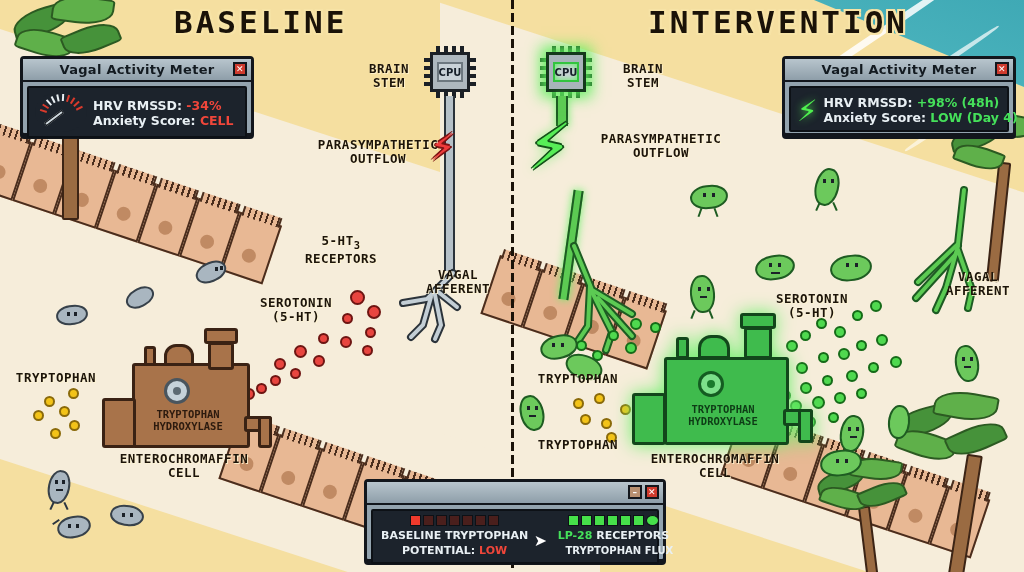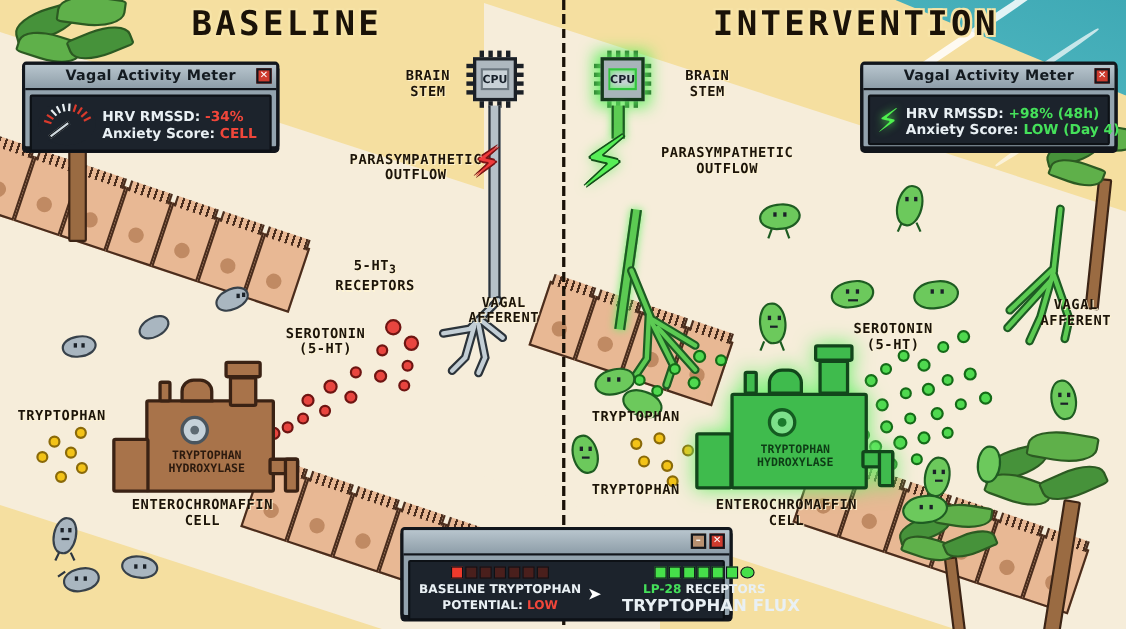--- a/index.html
+++ b/index.html
@@ -695,18 +695,18 @@
             <span class="led" style="width: 11px; height: 11px; background: rgb(70, 224, 74);"></span>
             <span class="led" style="width: 11px; height: 11px; background: rgb(70, 224, 74);"></span>
             <span class="led" style="width: 11px; height: 11px; background: rgb(70, 224, 74);"></span>
             <span class="led" style="width: 11px; height: 11px; background: rgb(70, 224, 74);"></span>
             <span class="led" style="width: 11px; height: 11px; background: rgb(70, 224, 74);"></span>
             <span class="led" style="width: 13px; height: 11px; background: rgb(70, 224, 74); border-radius: 50%;"></span>
           </div>
         <div class="mrow" style="font-size:11px;">
           <span class="val-good">LP-28</span><span> RECEPTORS</span>
         </div>
-        <div class="mrow" style="font-size:15px;margin-left:12px;">TRYPTOPHAN FLUX</div>
+        <div class="mrow" style="font-size:10px;margin-left:12px;">TRYPTOPHAN FLUX</div>
       </div>
     </div>
   </div>
 
 </div>
 
 </body></html>

